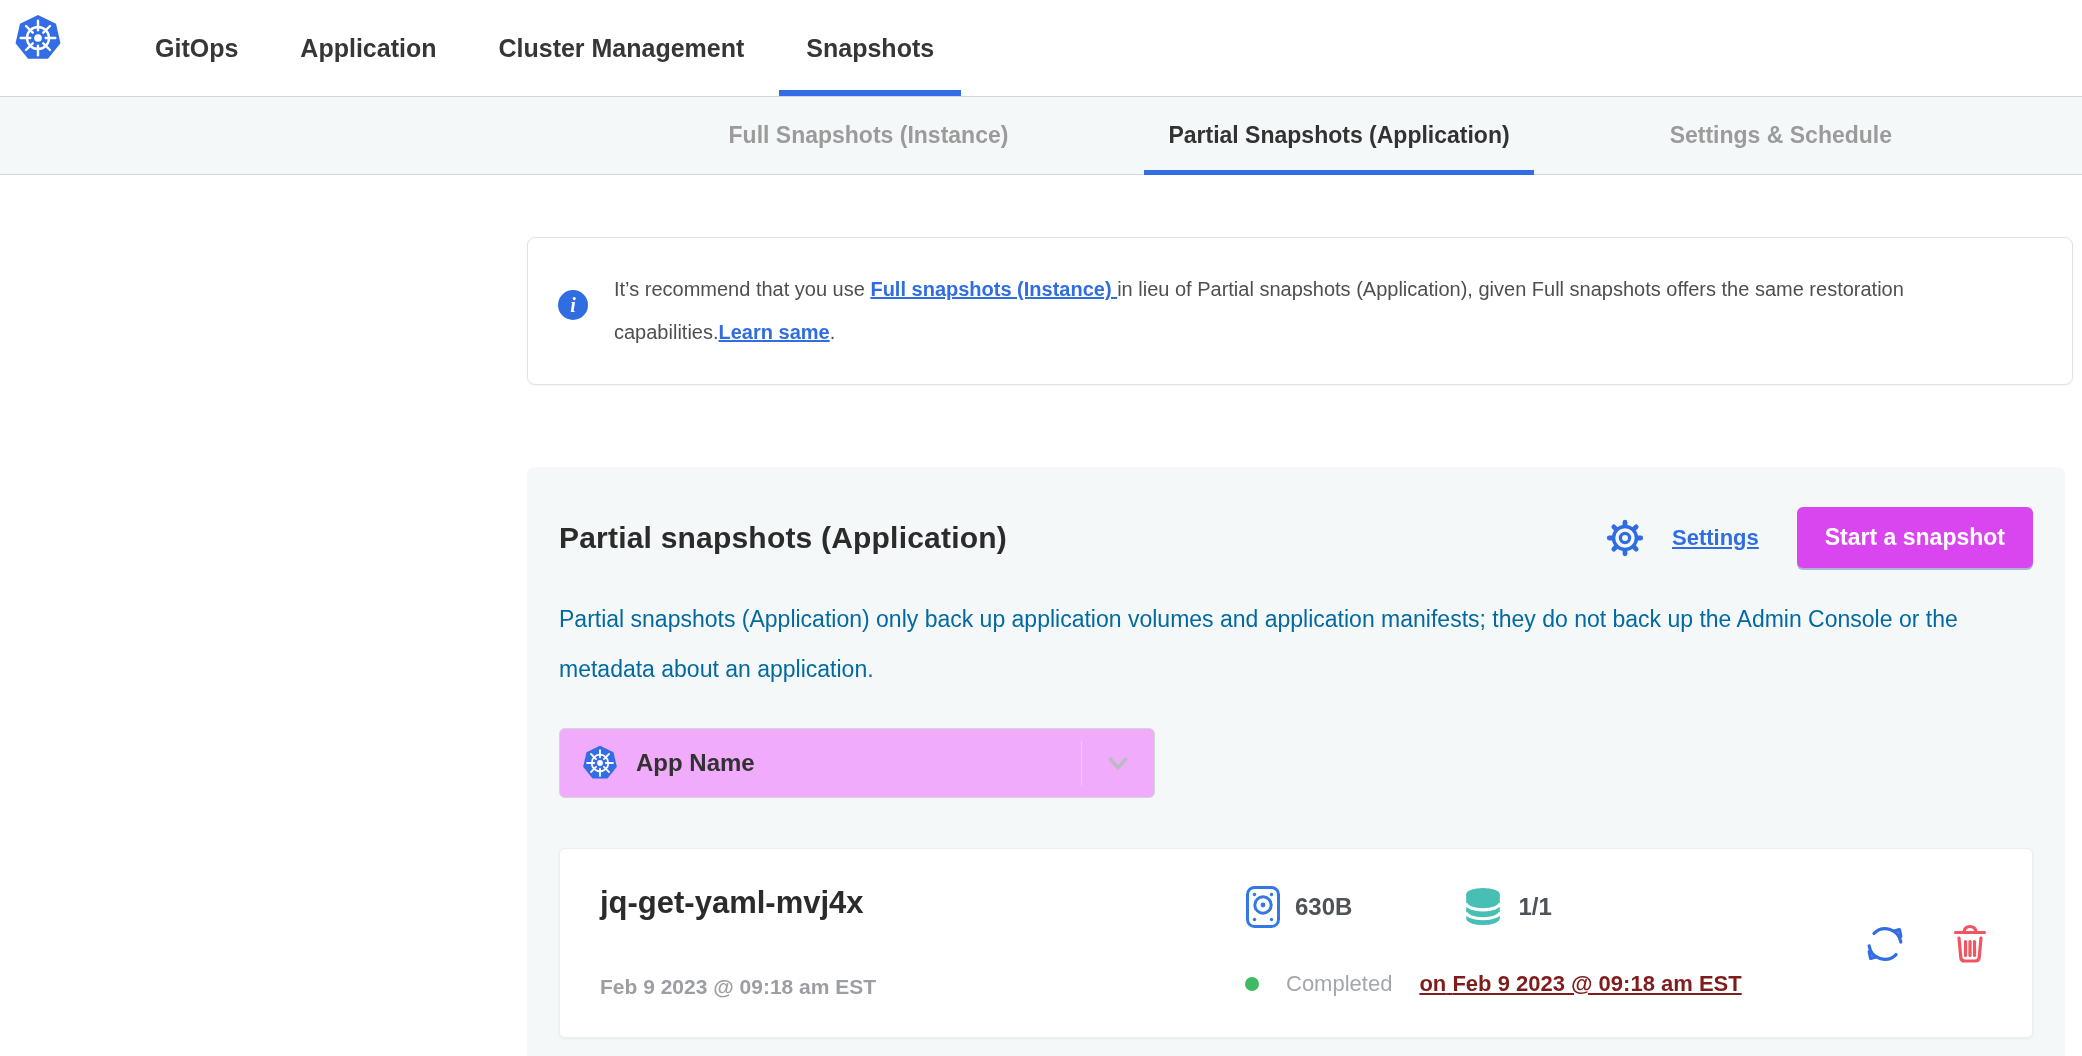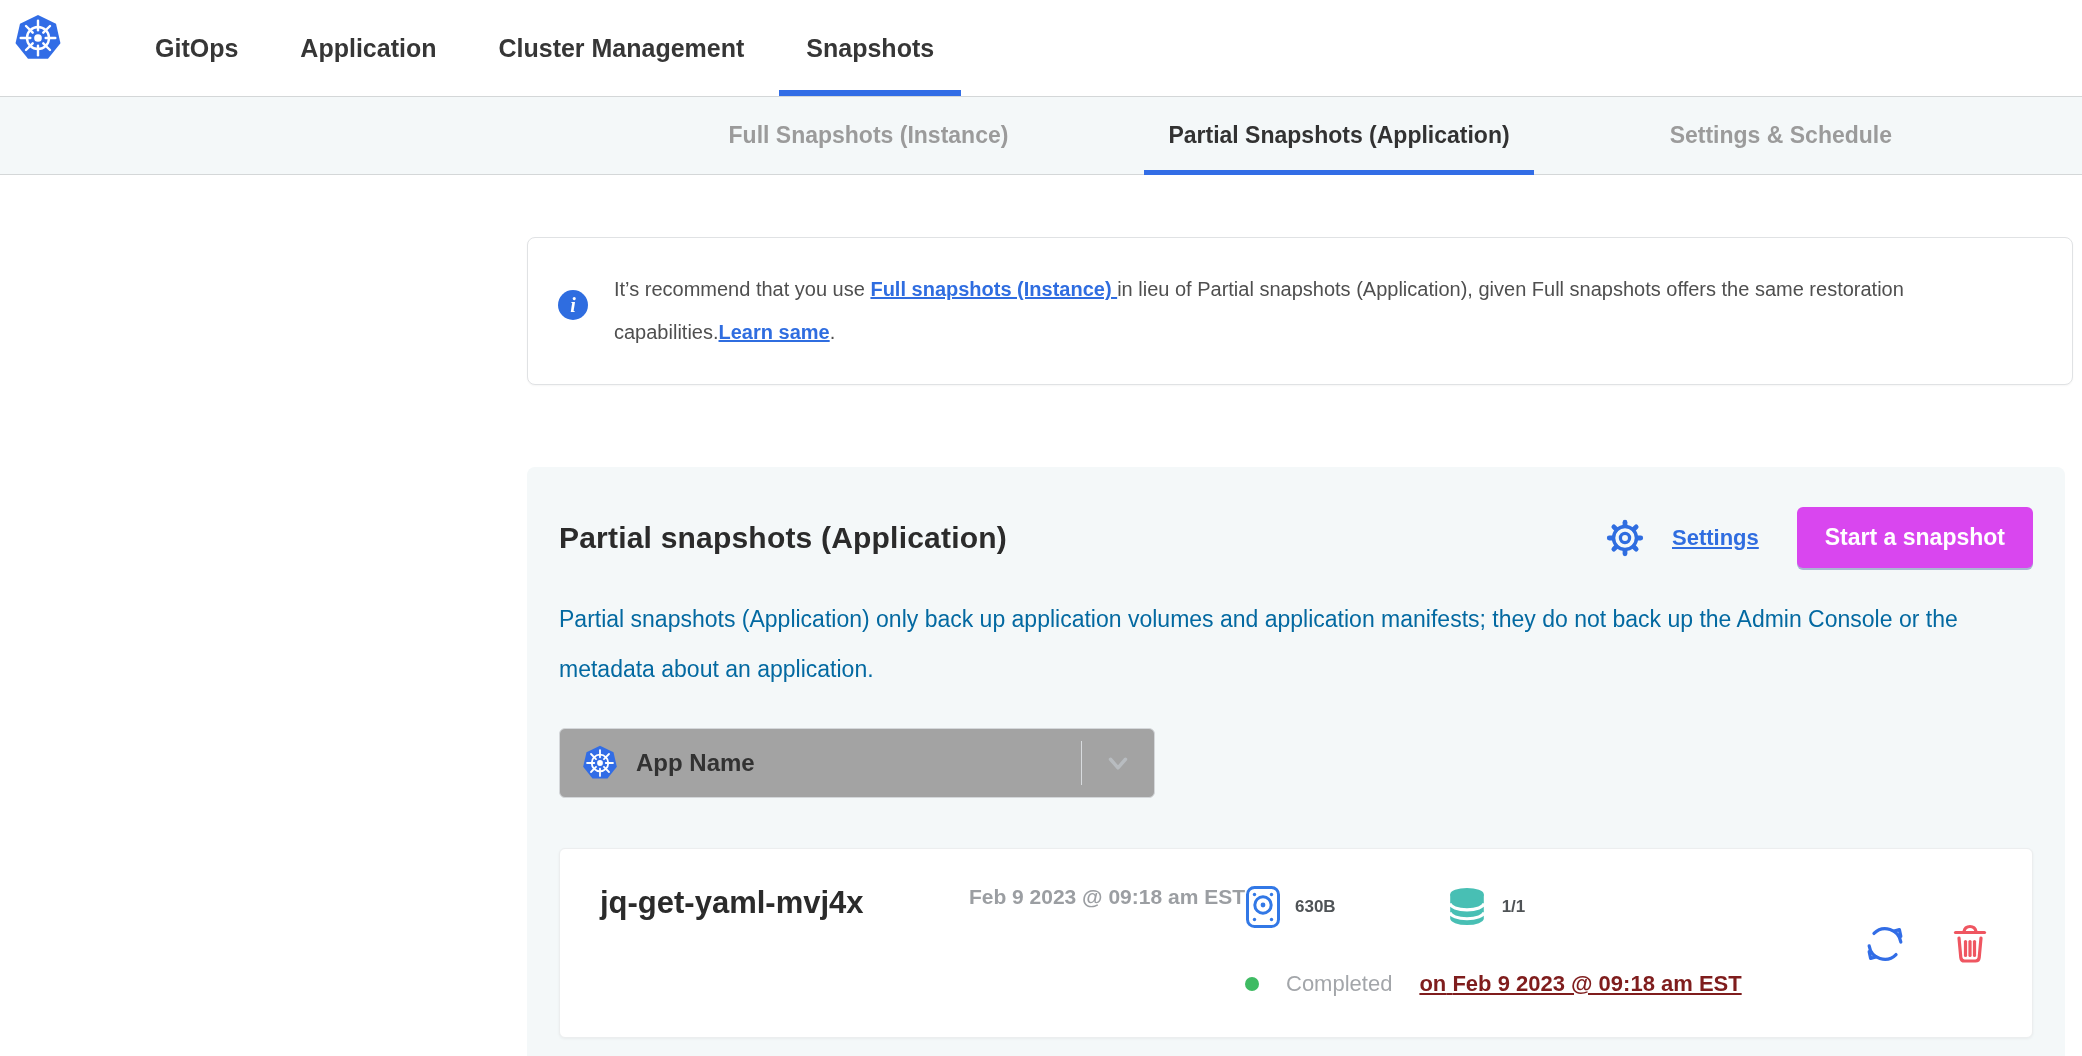--- a/index.html
+++ b/index.html
@@ -42,37 +42,37 @@
   .panel-title { font-size:30px; font-weight:700; color:#2b2b2b; letter-spacing:.2px; }
   .head-right { margin-left:auto; display:flex; align-items:center; }
   .settings-link { display:flex; align-items:center; gap:26px; cursor:pointer; }
   .settings-link span { color:#2f6de0; font-size:22px; font-weight:700; text-decoration:underline; }
   .start-btn { margin-left:38px; background:#d946ef; color:#fff; border:none; border-radius:6px;
     font-size:23px; font-weight:700; padding:17px 28px; cursor:pointer;
     box-shadow:0 2px 0 rgba(30,60,140,.35); font-family:inherit; }
 
   .panel-desc { margin-top:26px; font-size:23px; line-height:50px; color:#0369a1; max-width:1480px; }
 
-  .app-select { margin-top:34px; width:596px; height:70px; background:#a3a3a3; border:1px solid #d4d7da;
+  .app-select { margin-top:34px; width:596px; height:70px; background:#f0abfc; border:1px solid #d4d7da;
     border-radius:6px; display:flex; align-items:center; padding:0 0 0 22px; cursor:pointer; }
   .app-select .k8s-badge { width:36px; height:36px; }
   .app-select .app-label { margin-left:18px; font-size:24px; font-weight:700; color:#323232; flex:1; }
   .app-select .divider { width:1px; height:44px; background:#d8dbde; }
   .app-select .chev { width:72px; display:flex; align-items:center; justify-content:center; align-self:stretch; }
 
   .snap-row { margin-top:50px; width:1474px; min-height:190px; background:#fff; border-radius:6px;
     border:1px solid #eceeef; box-shadow:0 1px 3px rgba(0,0,0,.05);
     padding:36px 40px 34px 40px; display:flex; align-items:stretch; }
-  .snap-left { flex:0 0 645px; display:flex; flex-direction:row; justify-content:space-between; }
+  .snap-left { flex:0 0 645px; display:flex; flex-direction:column; justify-content:space-between; }
   .snap-name { font-size:31px; font-weight:700; color:#2b2b2b; }
   .snap-date { font-size:21px; font-weight:600; color:#9b9ea2; padding-bottom:4px; }
   .snap-mid { flex:1; display:flex; flex-direction:column; justify-content:space-between; }
   .mid-row1 { display:flex; align-items:center; gap:14px; }
   .chip { display:flex; align-items:center; gap:14px; }
-  .chip b { font-size:17px; font-weight:700; color:#4f5356; }
+  .chip b { font-size:24px; font-weight:700; color:#4f5356; }
   .chip + .chip { margin-left:96px; }
   .mid-row2 { display:flex; align-items:center; gap:27px; font-size:22px; padding-bottom:6px; }
   .status-dot { width:14px; height:14px; border-radius:50%; background:#3fbb63; }
   .status-text { color:#a3a6aa; }
   .status-on { color:#7f1d1d; font-weight:700;text-decoration:underline; }
   .snap-actions { flex:0 0 auto; display:flex; align-items:center; gap:42px; margin-left:30px; padding-right:2px; }
   .icon-btn { background:none; border:none; cursor:pointer; padding:0; display:flex; }
 </style>
 </head>
 <body>

